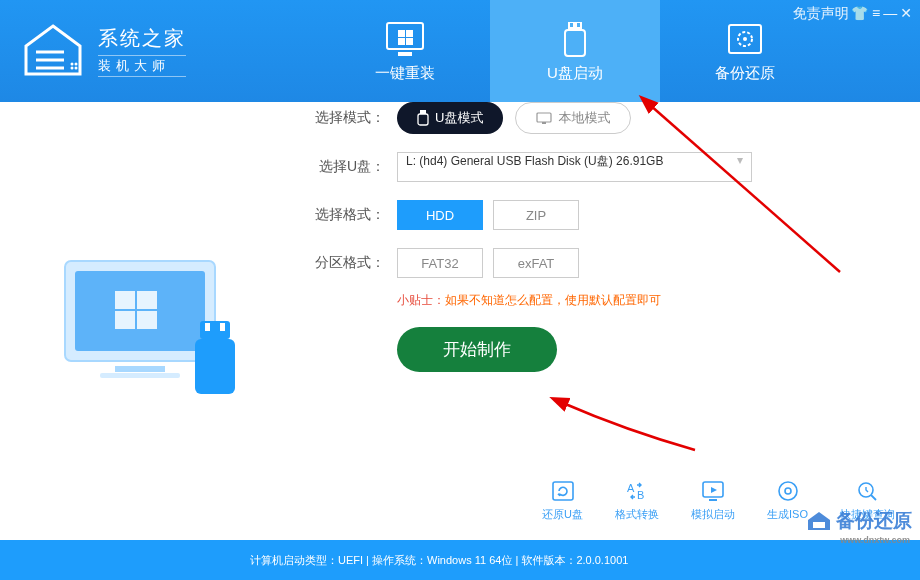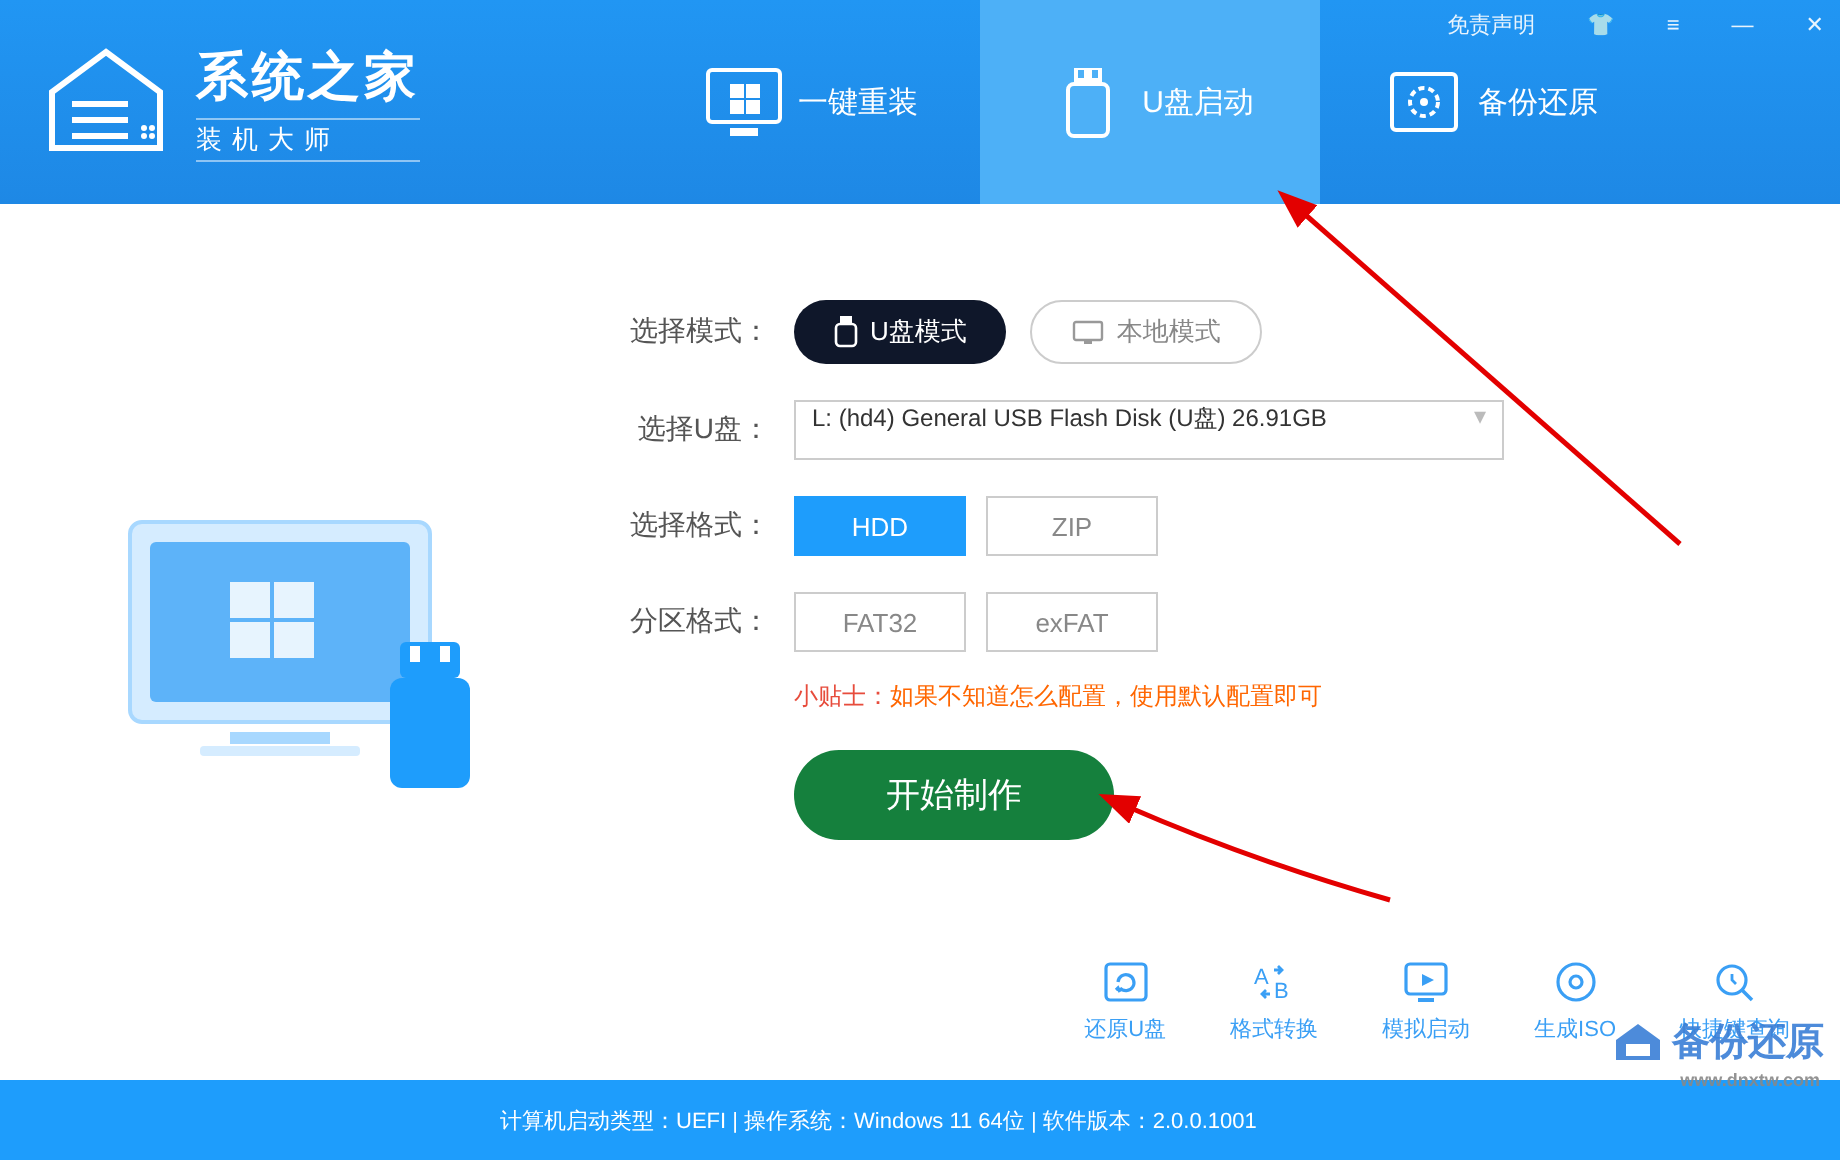--- a/index.html
+++ b/index.html
@@ -1,32 +1,32 @@
 <!DOCTYPE html>
 <html><head>
 <meta charset="utf-8">
 <style>
 *{margin:0;padding:0;box-sizing:border-box;font-family:"Microsoft YaHei",sans-serif}
 body{width:920px;height:580px;overflow:hidden;background:#fff}
 .header{height:102px;background:linear-gradient(180deg,#2196f3,#1e88e5);display:flex;align-items:center;position:relative}
 .logo-area{display:flex;align-items:center;padding-left:18px;width:300px}
 .logo-icon{width:70px;height:55px}
 .logo-text{color:#fff;margin-left:10px}
-.logo-text .title{font-size:26px;font-weight:bold;letter-spacing:2px}
+.logo-text .title{font-size:20px;font-weight:normal;letter-spacing:2px}
 .logo-text .sub{font-size:13px;letter-spacing:5px;margin-top:3px;border-top:1px solid rgba(255,255,255,.5);border-bottom:1px solid rgba(255,255,255,.5);padding:1px 0;text-align:left}
 .nav{display:flex;height:100%;margin-left:20px}
-.nav-item{width:170px;display:flex;flex-direction:row;align-items:center;justify-content:center;color:#fff;cursor:pointer;gap:6px}
+.nav-item{width:170px;display:flex;flex-direction:column;align-items:center;justify-content:center;color:#fff;cursor:pointer;gap:6px}
 .nav-item.active{background:#4db0f7}
 .nav-icon{width:42px;height:38px}
 .nav-label{font-size:15px}
-.win-controls{position:absolute;top:5px;right:8px;display:flex;gap:26px;color:#fff;font-size:11px;align-items:center}
+.win-controls{position:absolute;top:5px;right:8px;display:flex;gap:3px;color:#fff;font-size:14px;align-items:flex-start}
 .wc-item{cursor:pointer;opacity:.9}
 .main{position:relative;height:438px;display:flex}
 .illust{width:310px;display:flex;align-items:center;justify-content:center}
-.form{flex:1;padding-top:48px}
+.form{flex:1;}
 .row{display:flex;align-items:center;margin-bottom:18px}
 .row-label{width:75px;font-size:14px;color:#555;text-align:right;margin-right:12px}
 .pill{height:32px;border-radius:16px;padding:0 20px;display:inline-flex;align-items:center;gap:6px;font-size:13px;cursor:pointer;margin-right:12px}
 .pill.blue{background:#0f172a;color:#fff}
 .pill.outline{border:1px solid #ccc;color:#888;background:#fff}
 .select{width:355px;height:30px;border:1px solid #ccc;font-size:12px;padding:0 8px;color:#333;background:#fff;display:flex;align-items:flex-start;justify-content:space-between;cursor:pointer}
 .btn{width:86px;height:30px;display:inline-flex;align-items:center;justify-content:center;font-size:13px;cursor:pointer;margin-right:10px}
 .btn.blue{background:#1e9dfc;color:#fff}
 .btn.gray{border:1px solid #ccc;color:#888;background:#fff}
 .tip{font-size:12px;margin-left:87px;margin-top:-4px}

